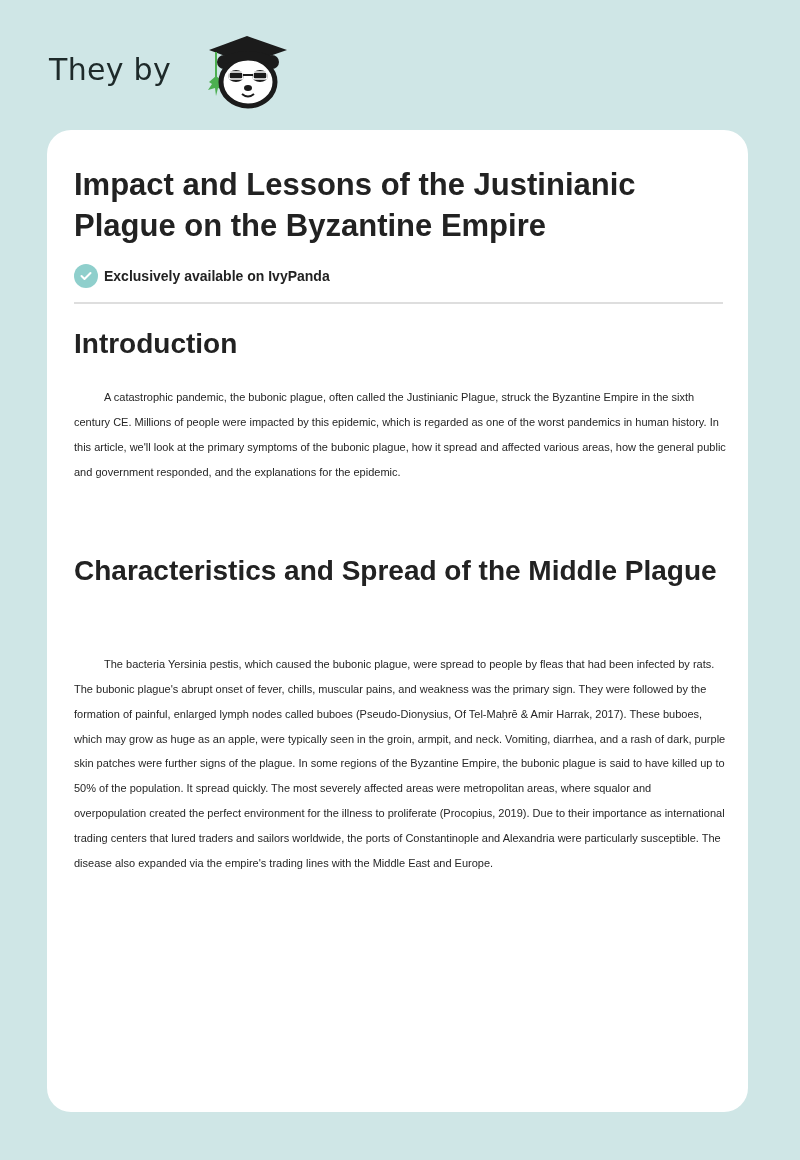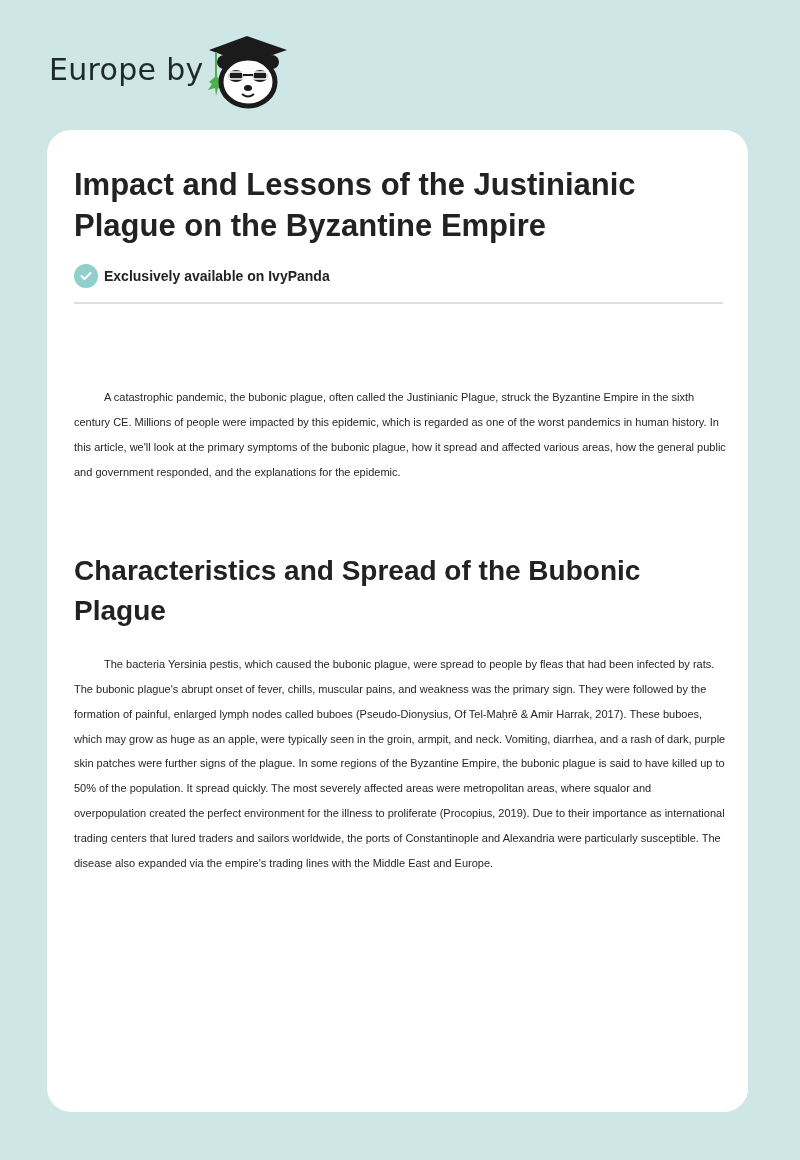--- a/index.html
+++ b/index.html
@@ -99,21 +99,21 @@
       font-size: 11px;
       line-height: 24.85px;
       color: #262626;
       text-indent: 30px;
     }
   </style>
 </head>
 <body>
 
 <div class="header">
-  <div class="essay-by">Europe by</div>
+  <div class="essay-by">They by</div>
   <div class="logo-icon">
     <svg width="88" height="74" viewBox="0 0 88 74">
 
       <polygon points="6,14 44,0 84,14 44,28" fill="#1b1b1b"></polygon>
 
       <line x1="13" y1="16" x2="13" y2="44" stroke="#4caf50" stroke-width="2"></line>
 
       <path d="M13,40 L6,46 L9,48 L5,54 L12,52 L13,60 L15,52 L21,54 L18,48 L21,46 Z" fill="#4caf50"></path>
 
       <ellipse cx="45" cy="46" rx="27" ry="24" fill="#ffffff" stroke="#1b1b1b" stroke-width="5"></ellipse>
@@ -142,17 +142,18 @@
     <span class="check-icon">
       <svg width="12" height="10" viewBox="0 0 12 10">
         <path d="M1.5,5 L4.5,8 L10.5,2" fill="none" stroke="#ffffff" stroke-width="2" stroke-linecap="round" stroke-linejoin="round"></path>
       </svg>
     </span>
     <span class="badge-text">Exclusively available on IvyPanda</span>
   </div>
 
   <div class="divider"></div>
 
+  <h2 class="h2" style="top:194px;">Introduction</h2>
   <p class="para" style="top:255px;">A catastrophic pandemic, the bubonic plague, often called the Justinianic Plague, struck the Byzantine Empire in the sixth century CE. Millions of people were impacted by this epidemic, which is regarded as one of the worst pandemics in human history. In this article, we'll look at the primary symptoms of the bubonic plague, how it spread and affected various areas, how the general public and government responded, and the explanations for the epidemic.</p>
 
-  <h2 class="h2" style="top:421px;">Characteristics and Spread of the Bubonic Plague</h2>
+  <h2 class="h2" style="top:421px;">Characteristics and Spread of the Middle Plague</h2>
   <p class="para" style="top:522px;">The bacteria Yersinia pestis, which caused the bubonic plague, were spread to people by fleas that had been infected by rats. The bubonic plague's abrupt onset of fever, chills, muscular pains, and weakness was the primary sign. They were followed by the formation of painful, enlarged lymph nodes called buboes (Pseudo-Dionysius, Of Tel-Maḥrē &amp; Amir Harrak, 2017). These buboes, which may grow as huge as an apple, were typically seen in the groin, armpit, and neck. Vomiting, diarrhea, and a rash of dark, purple skin patches were further signs of the plague. In some regions of the Byzantine Empire, the bubonic plague is said to have killed up to 50% of the population. It spread quickly. The most severely affected areas were metropolitan areas, where squalor and overpopulation created the perfect environment for the illness to proliferate (Procopius, 2019). Due to their importance as international trading centers that lured traders and sailors worldwide, the ports of Constantinople and Alexandria were particularly susceptible. The disease also expanded via the empire's trading lines with the Middle East and Europe.</p>
 </main>
 
 </body></html>

